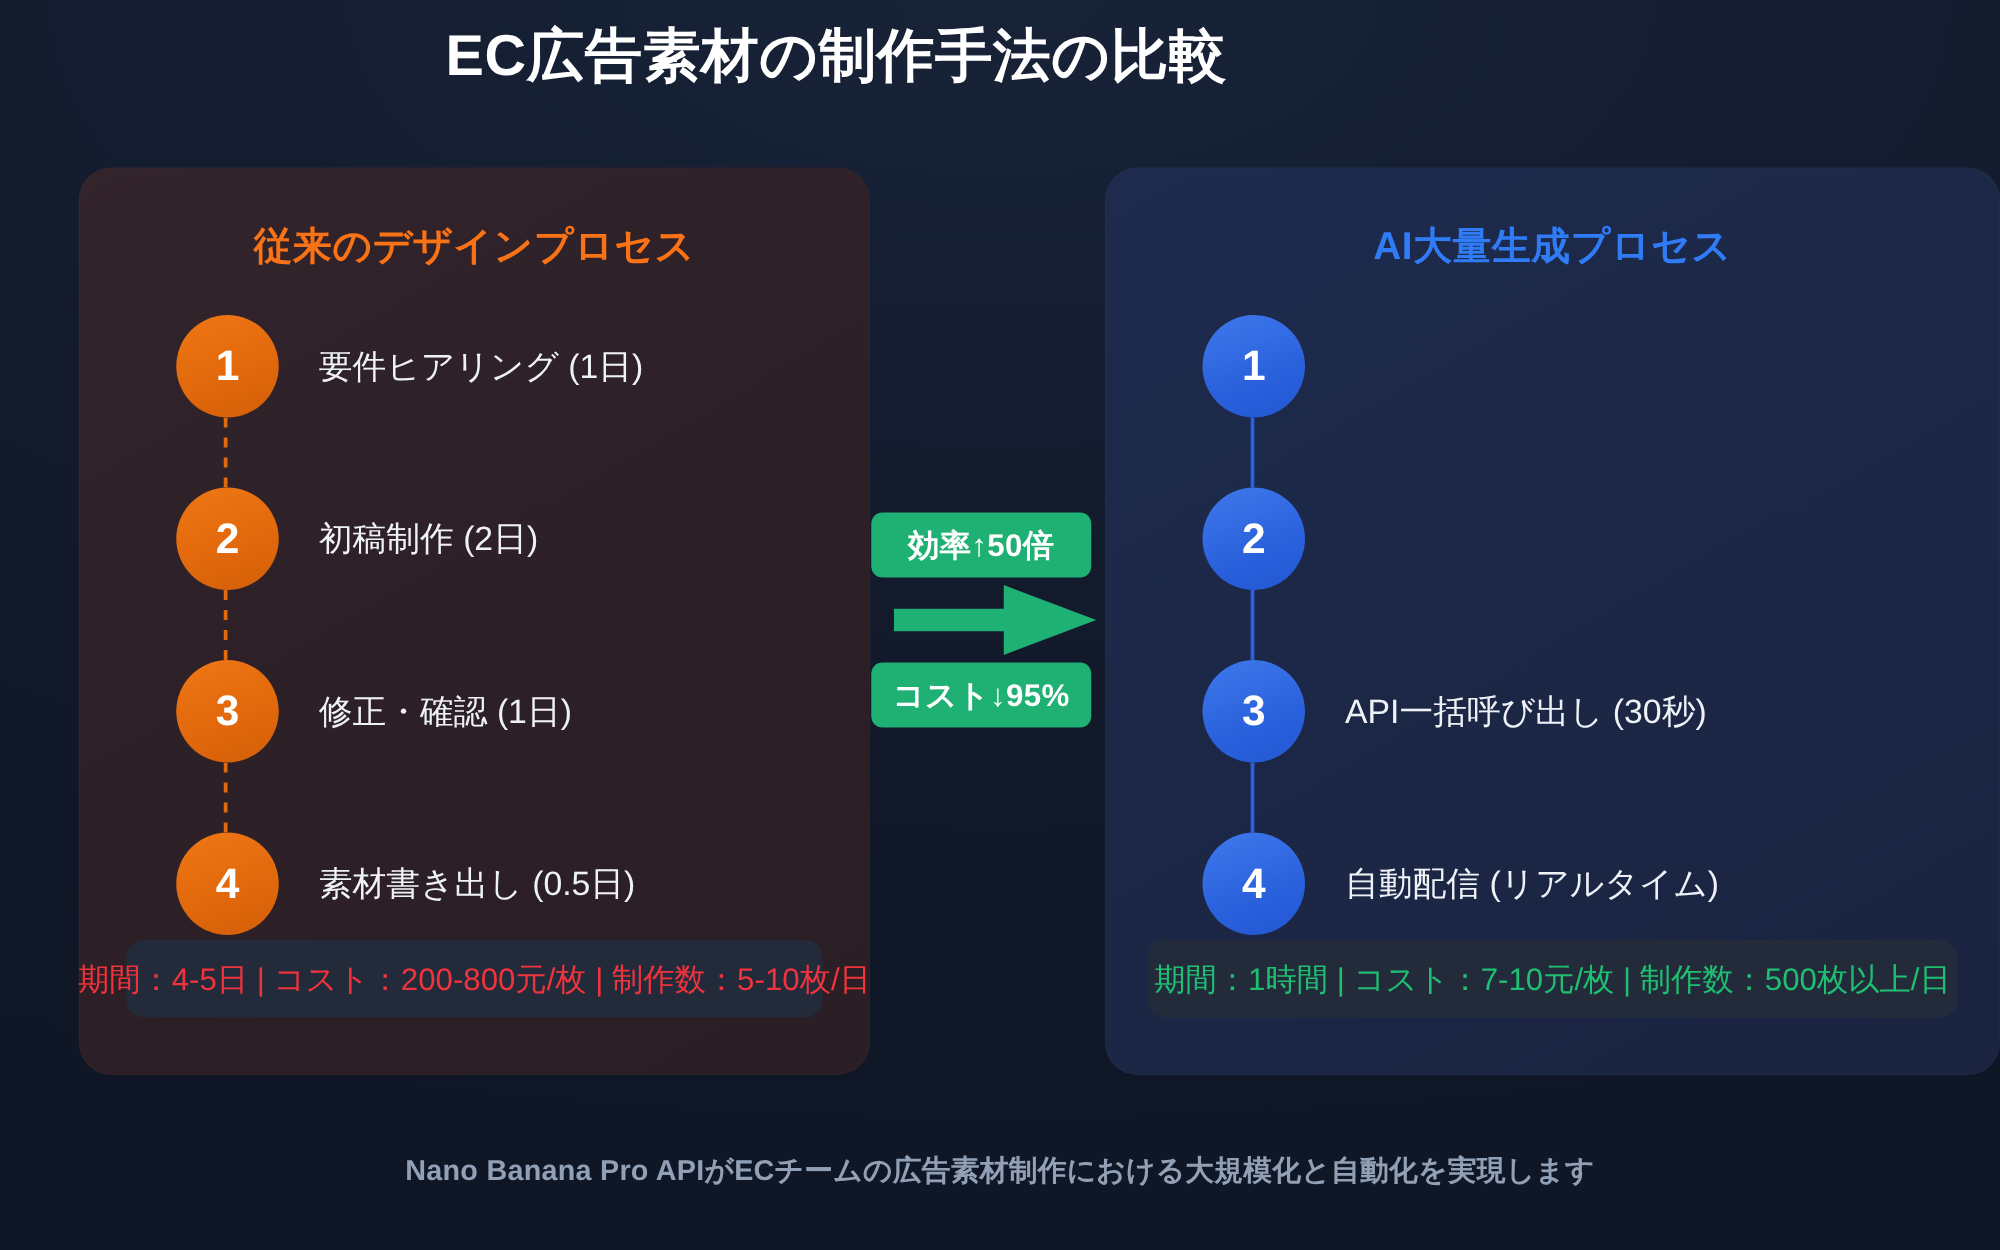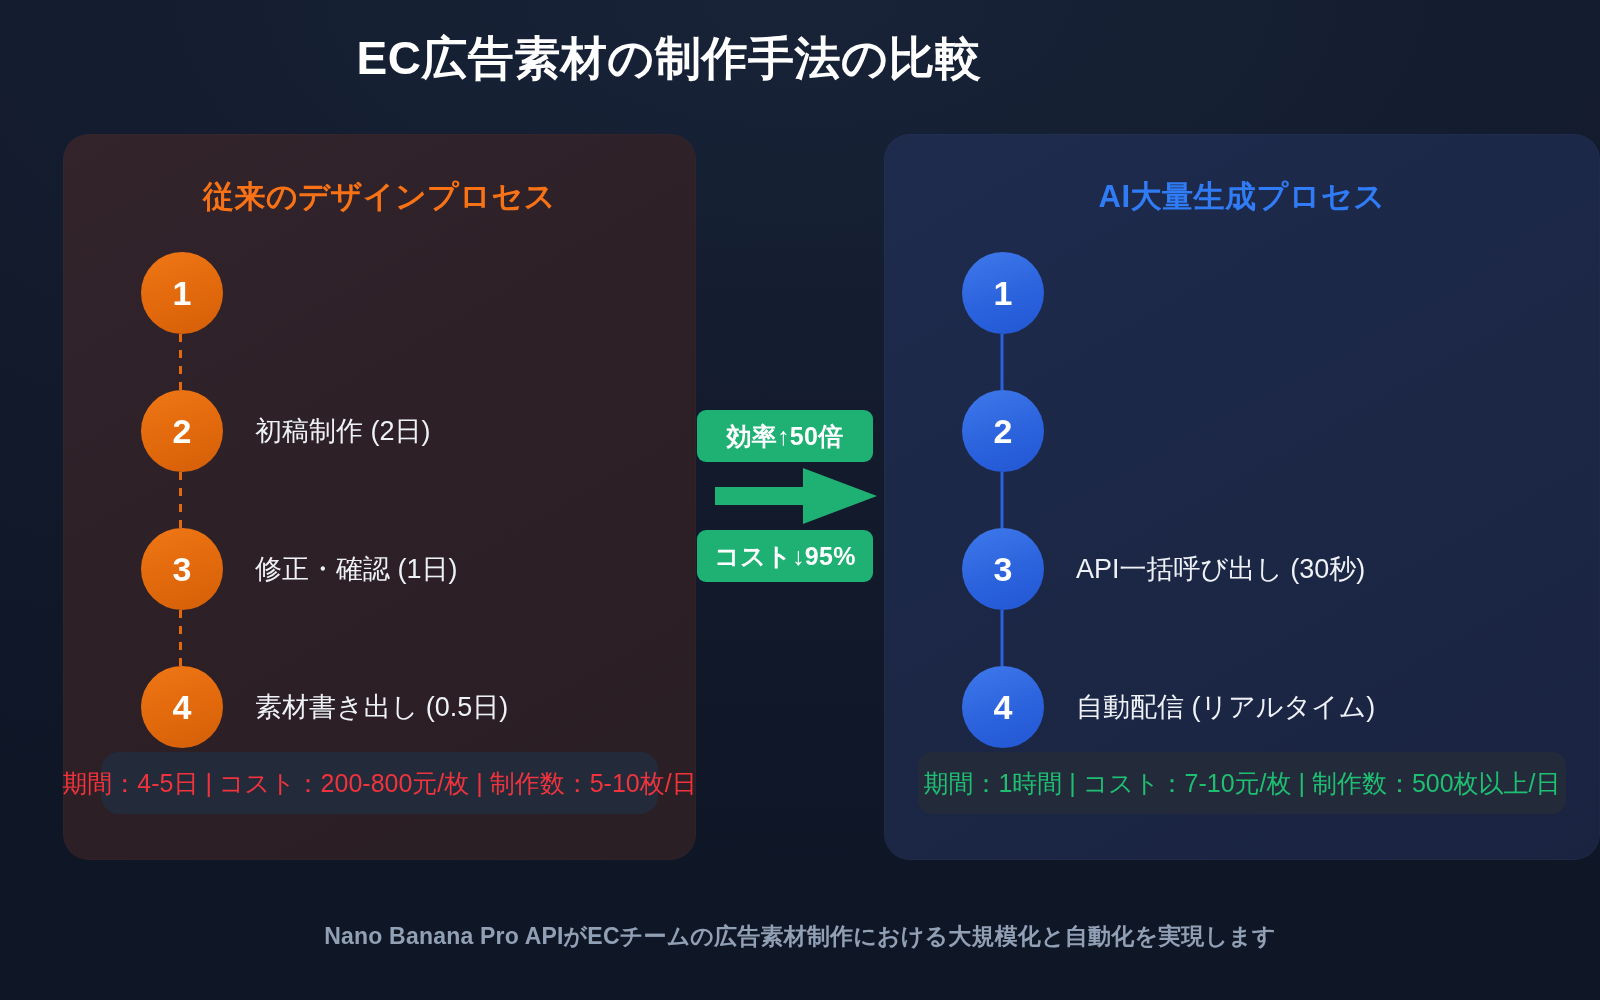--- a/index.html
+++ b/index.html
@@ -14,21 +14,21 @@
     background:
       radial-gradient(ellipse 120% 90% at 50% 0%, #182338 0%, #121a2b 55%, #0f1626 100%);
     font-family: "Liberation Sans", "DejaVu Sans", sans-serif;
     position: relative;
     color: #ffffff;
   }
 
   
   #page-title {
     position: absolute;
-    top: 28px;
+    top: 14px;
     left: 0;
     width: 1338px;
     text-align: center;
     font-size: 46px;
     font-weight: bold;
     letter-spacing: 0.5px;
     color: #ffffff;
   }
 
   
@@ -144,21 +144,21 @@
     position: absolute;
     bottom: 46px;
     height: 62px;
     border-radius: 14px;
     background: #232b3b;
     display: flex;
     align-items: center;
     justify-content: center;
     overflow: visible;
   }
-  #panel-traditional .metric-bar { left: 38px; right: 38px; border-radius: 18px; }
+  #panel-traditional .metric-bar { left: 38px; right: 38px; }
   #panel-ai .metric-bar { left: 34px; right: 34px; }
 
   .metric-text {
     font-size: 25px;
     white-space: nowrap;
     position: absolute;
     left: 50%;
     transform: translateX(-50%);
   }
   #metric-text-traditional { color: #f0333c; }
@@ -223,20 +223,21 @@
   <h2 class="panel-heading">従来のデザインプロセス</h2>
 
   <div class="steps">
 
     <div class="connector c0"></div>
     <div class="connector c1"></div>
     <div class="connector c2"></div>
 
     <div class="step-row s0">
       <div class="step-circle">1</div>
+      <div class="step-label">要件ヒアリング (1日)</div>
     </div>
 
     <div class="step-row s1">
       <div class="step-circle">2</div>
       <div class="step-label">初稿制作 (2日)</div>
     </div>
 
     <div class="step-row s2">
       <div class="step-circle">3</div>
       <div class="step-label">修正・確認 (1日)</div>

